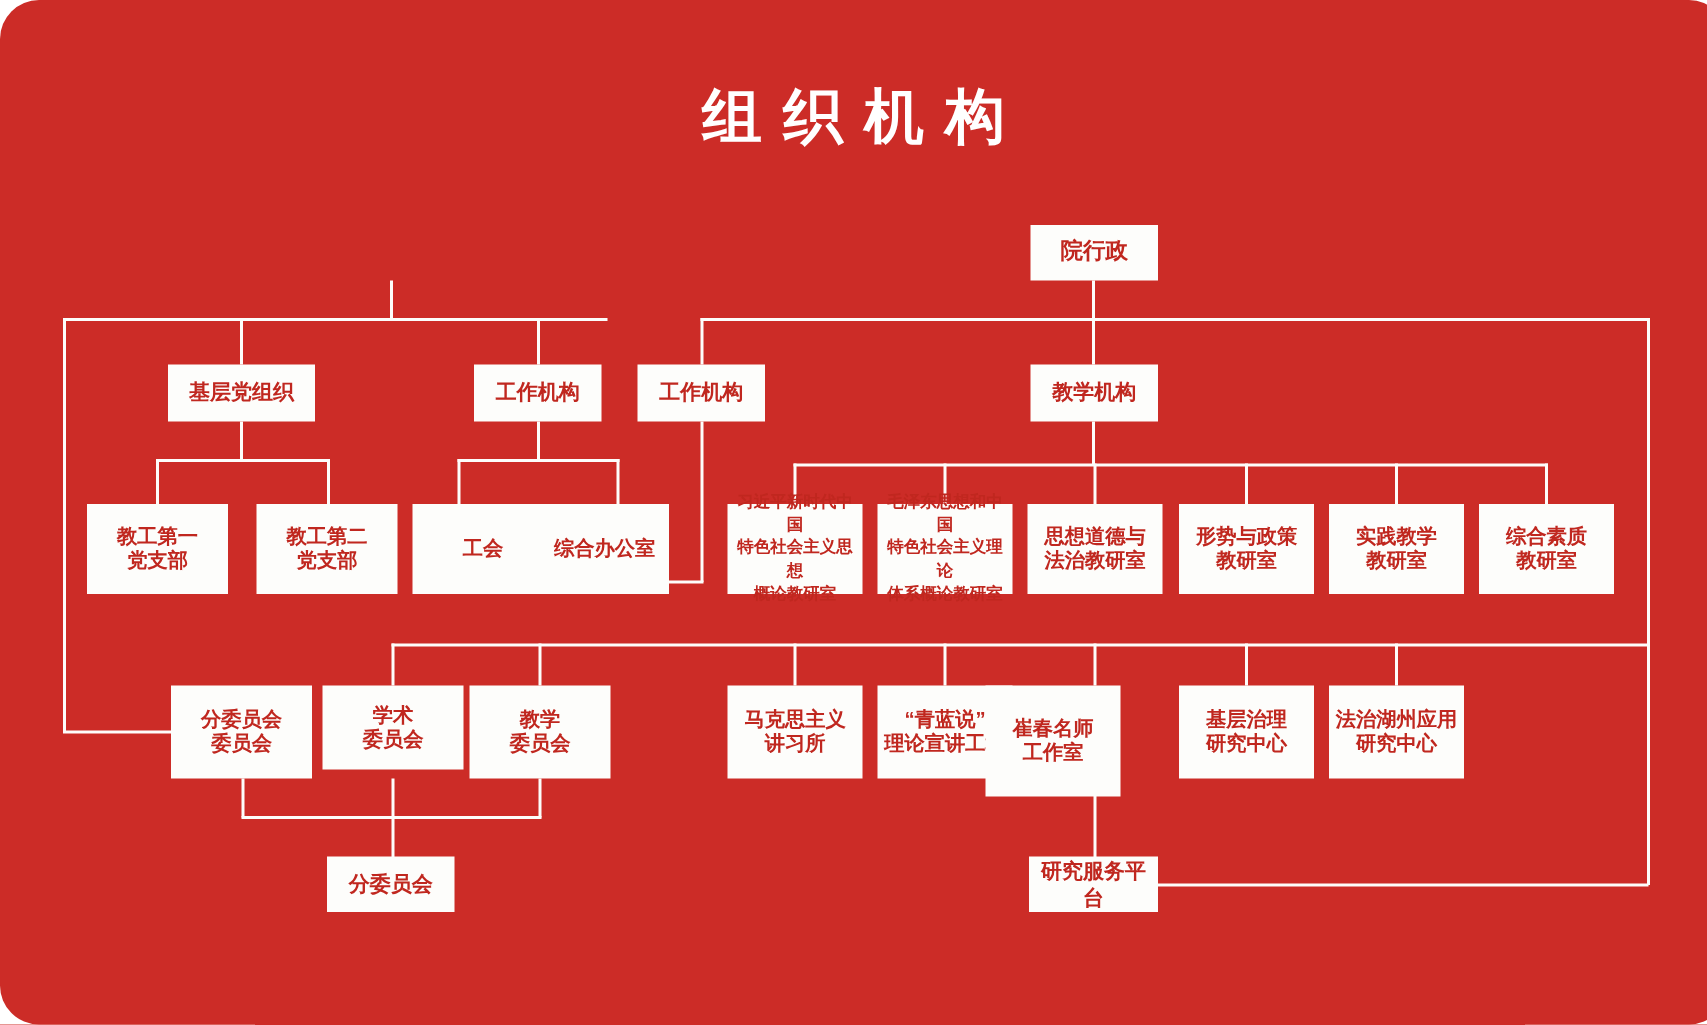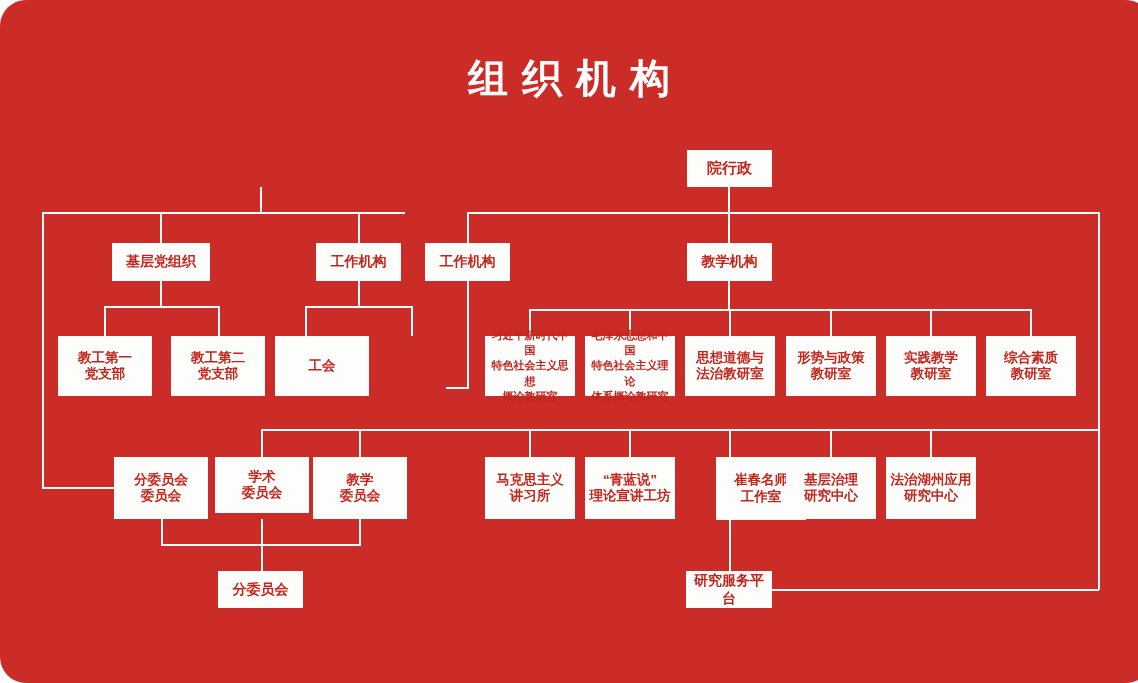--- a/index.html
+++ b/index.html
@@ -122,20 +122,21 @@
   <div class="box b-md" style="left:112px;top:243px;width:98px;height:38px;">基层党组织</div>
   <div class="box b-md" style="left:316px;top:243px;width:85px;height:38px;">工作机构</div>
   <div class="box b-md" style="left:425px;top:243px;width:85px;height:38px;">工作机构</div>
   <div class="box b-md" style="left:687px;top:243px;width:85px;height:38px;">教学机构</div>
 
   <div class="box b-sm" style="left:58px;top:336px;width:94px;height:60px;white-space:pre-line;">教工第一
 党支部</div>
   <div class="box b-sm" style="left:171px;top:336px;width:94px;height:60px;white-space:pre-line;">教工第二
 党支部</div>
   <div class="box b-sm" style="left:275px;top:336px;width:94px;height:60px;white-space:pre-line;">工会</div>
+  <div class="box b-sm" style="left:360px;top:336px;width:86px;height:60px;white-space:pre-line;">综合办公室</div>
 
   <div class="box b-xs" style="left:485px;top:336px;width:90px;height:60px;white-space:pre-line;">习近平新时代中国
 特色社会主义思想
 概论教研室</div>
   <div class="box b-xs" style="left:585px;top:336px;width:90px;height:60px;white-space:pre-line;">毛泽东思想和中国
 特色社会主义理论
 体系概论教研室</div>
   <div class="box b-sm" style="left:685px;top:336px;width:90px;height:60px;white-space:pre-line;">思想道德与
 法治教研室</div>
   <div class="box b-sm" style="left:786px;top:336px;width:90px;height:60px;white-space:pre-line;">形势与政策
@@ -149,21 +150,21 @@
 委员会</div>
   <div class="box b-sm" style="left:215px;top:457px;width:94px;height:56px;white-space:pre-line;">学术
 委员会</div>
   <div class="box b-sm" style="left:313px;top:457px;width:94px;height:62px;white-space:pre-line;">教学
 委员会</div>
 
   <div class="box b-sm" style="left:485px;top:457px;width:90px;height:62px;white-space:pre-line;">马克思主义
 讲习所</div>
   <div class="box b-sm" style="left:585px;top:457px;width:90px;height:62px;white-space:pre-line;">“青蓝说”
 理论宣讲工坊</div>
-  <div class="box b-sm" style="left:716px;top:457px;width:90px;height:63px;white-space:pre-line;">崔春名师
+  <div class="box b-sm" style="left:657px;top:457px;width:90px;height:74px;white-space:pre-line;">崔春名师
 工作室</div>
   <div class="box b-sm" style="left:786px;top:457px;width:90px;height:62px;white-space:pre-line;">基层治理
 研究中心</div>
   <div class="box b-sm" style="left:886px;top:457px;width:90px;height:62px;white-space:pre-line;">法治湖州应用
 研究中心</div>
 
   <div class="box b-md" style="left:218px;top:571px;width:85px;height:37px;">分委员会</div>
   <div class="box b-md" style="left:686px;top:571px;width:86px;height:37px;">研究服务平台</div>
 
 </div>

